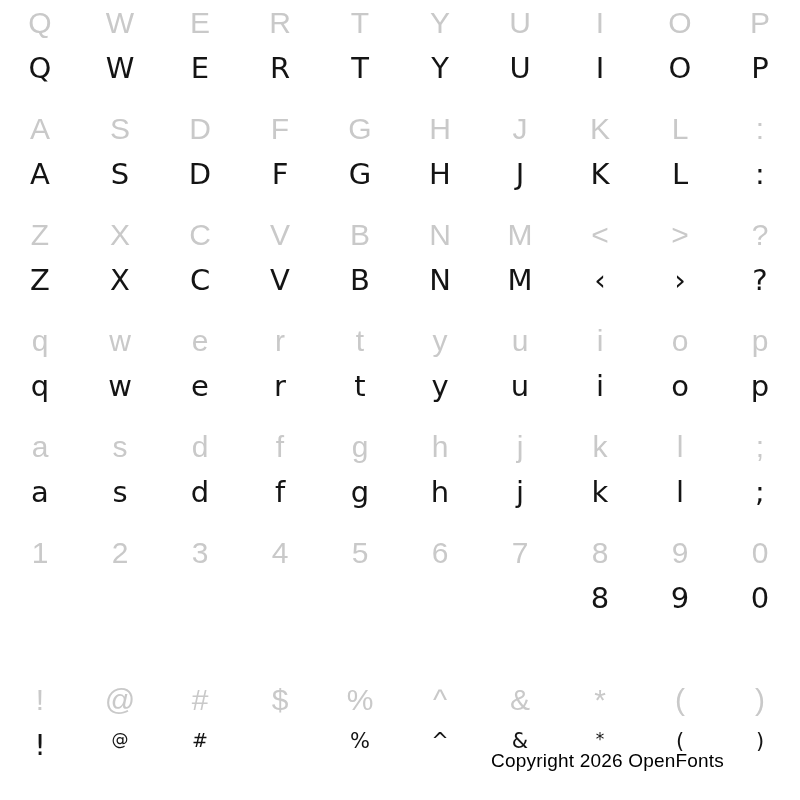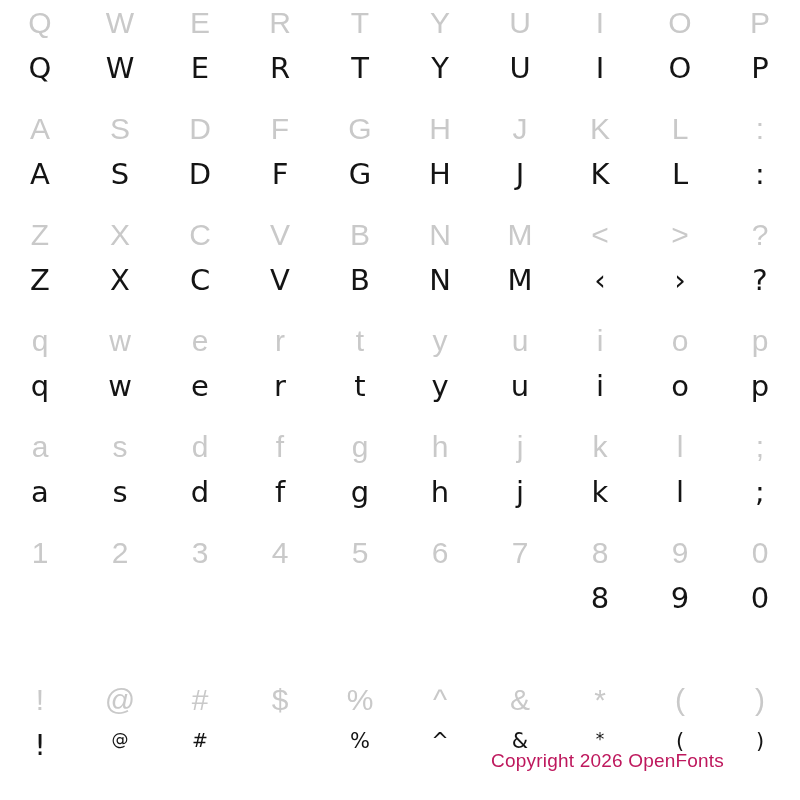--- a/index.html
+++ b/index.html
@@ -60,21 +60,21 @@
     width: 800px;
   }
   .small-gap {
     height: 8px;
     width: 800px;
   }
   .footer {
     position: absolute;
     right: 76px;
     bottom: 28px;
-    color: #be185d;
+    color: #000000;
     font-size: 19px;
     font-family: "Liberation Sans", sans-serif;
     letter-spacing: 0.2px;
     white-space: nowrap;
   }
 </style>
 </head>
 <body>
 
 <div class="sheet">

